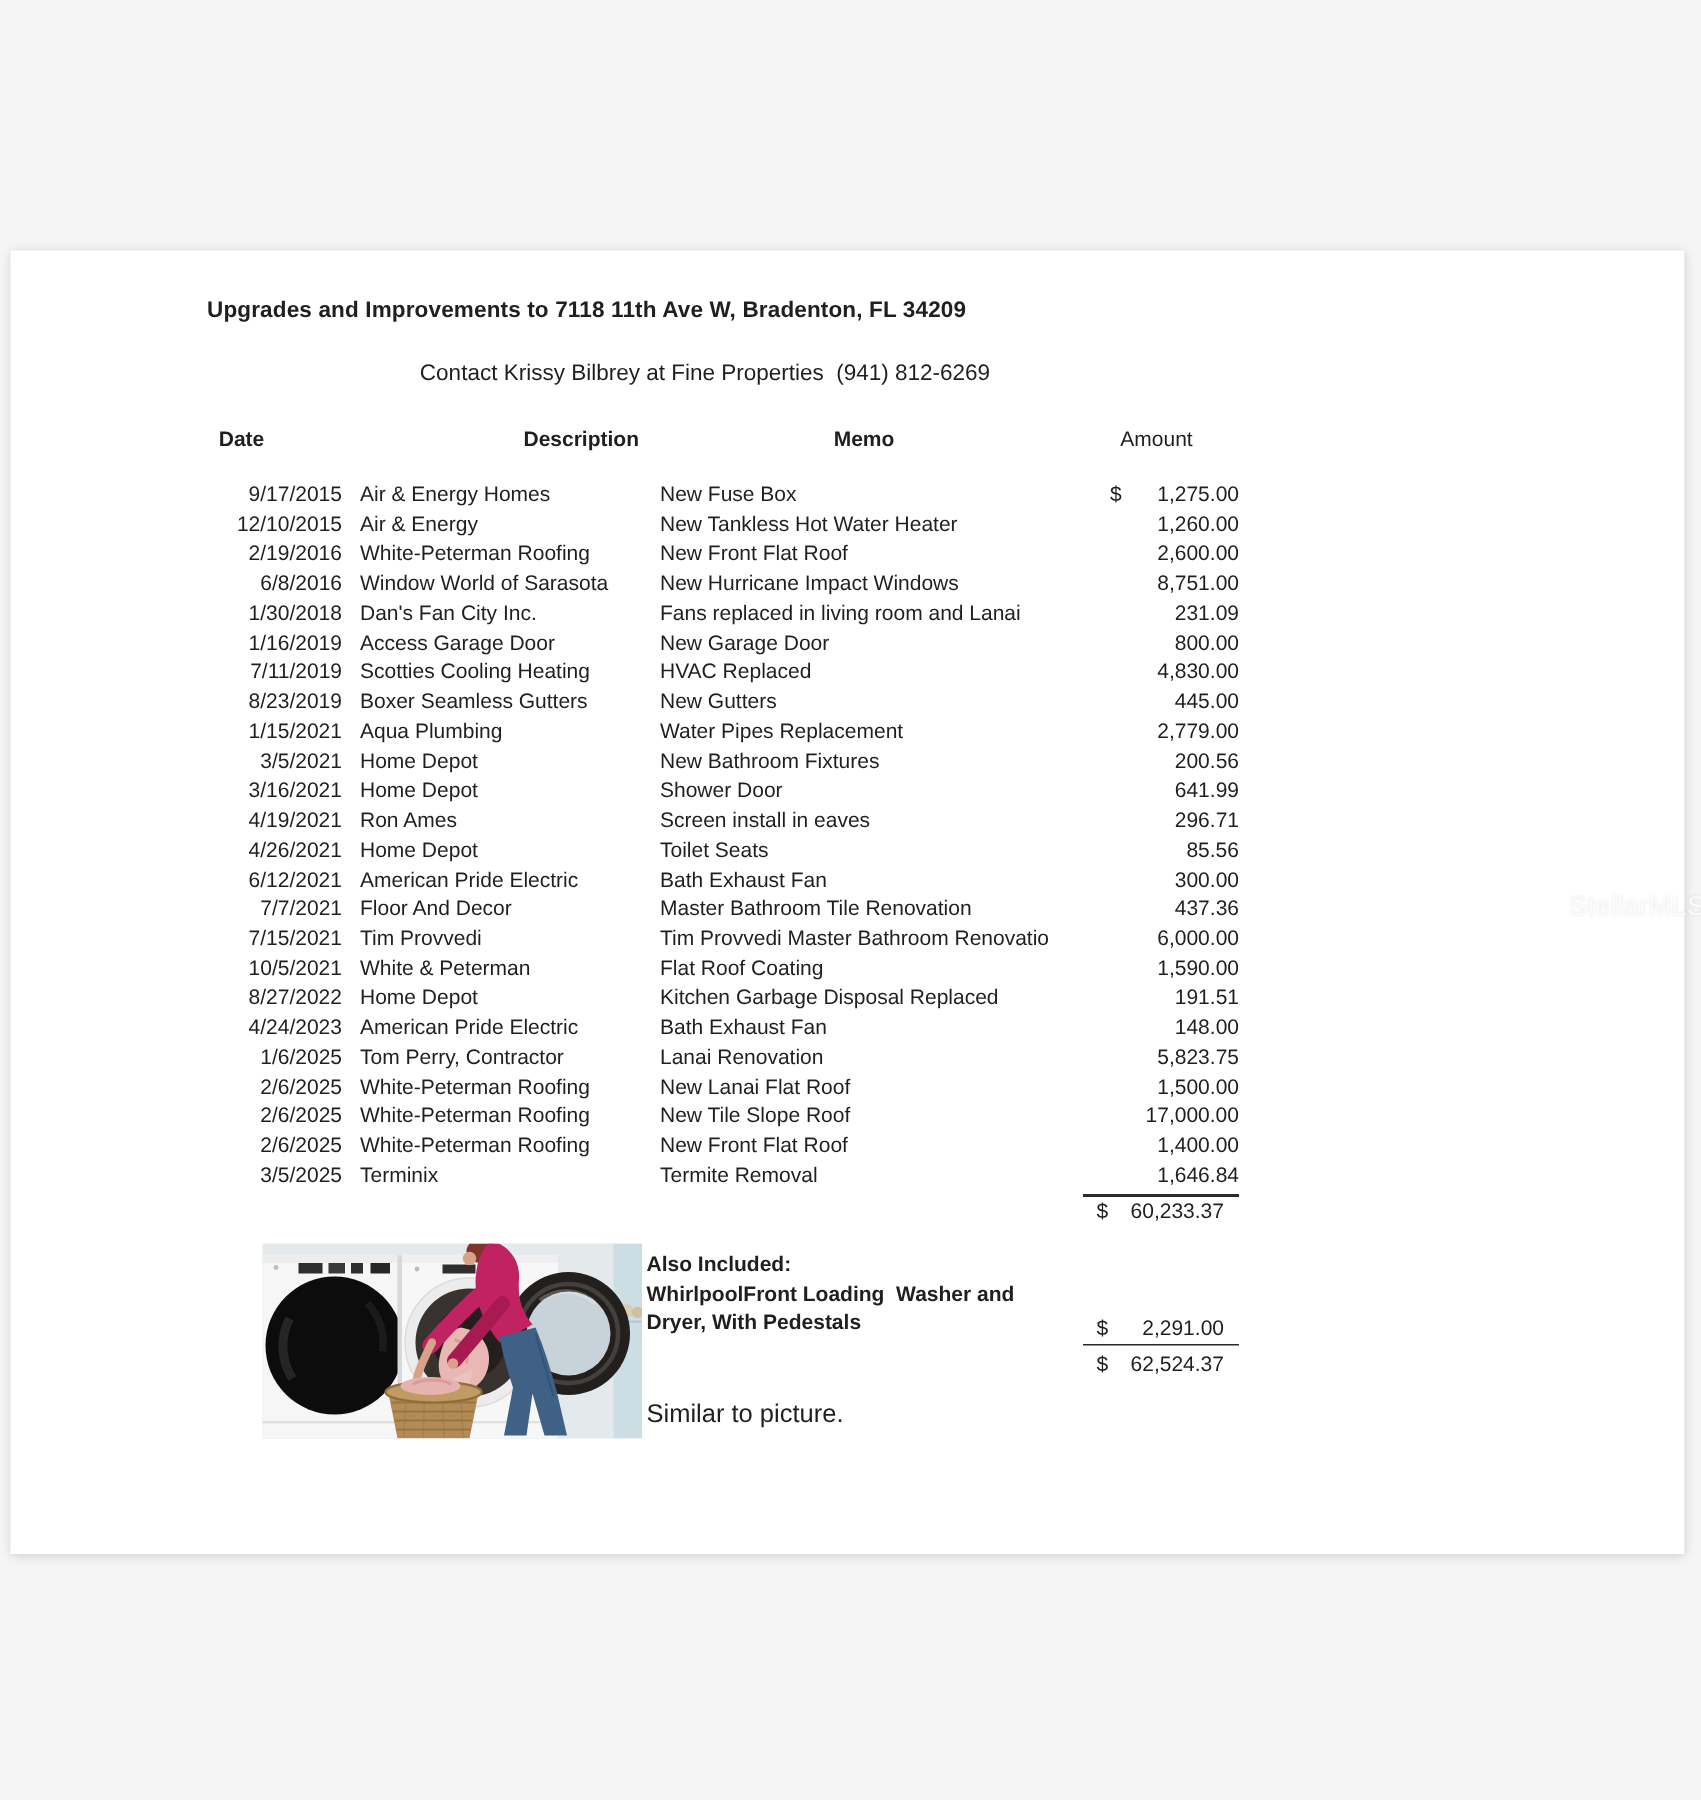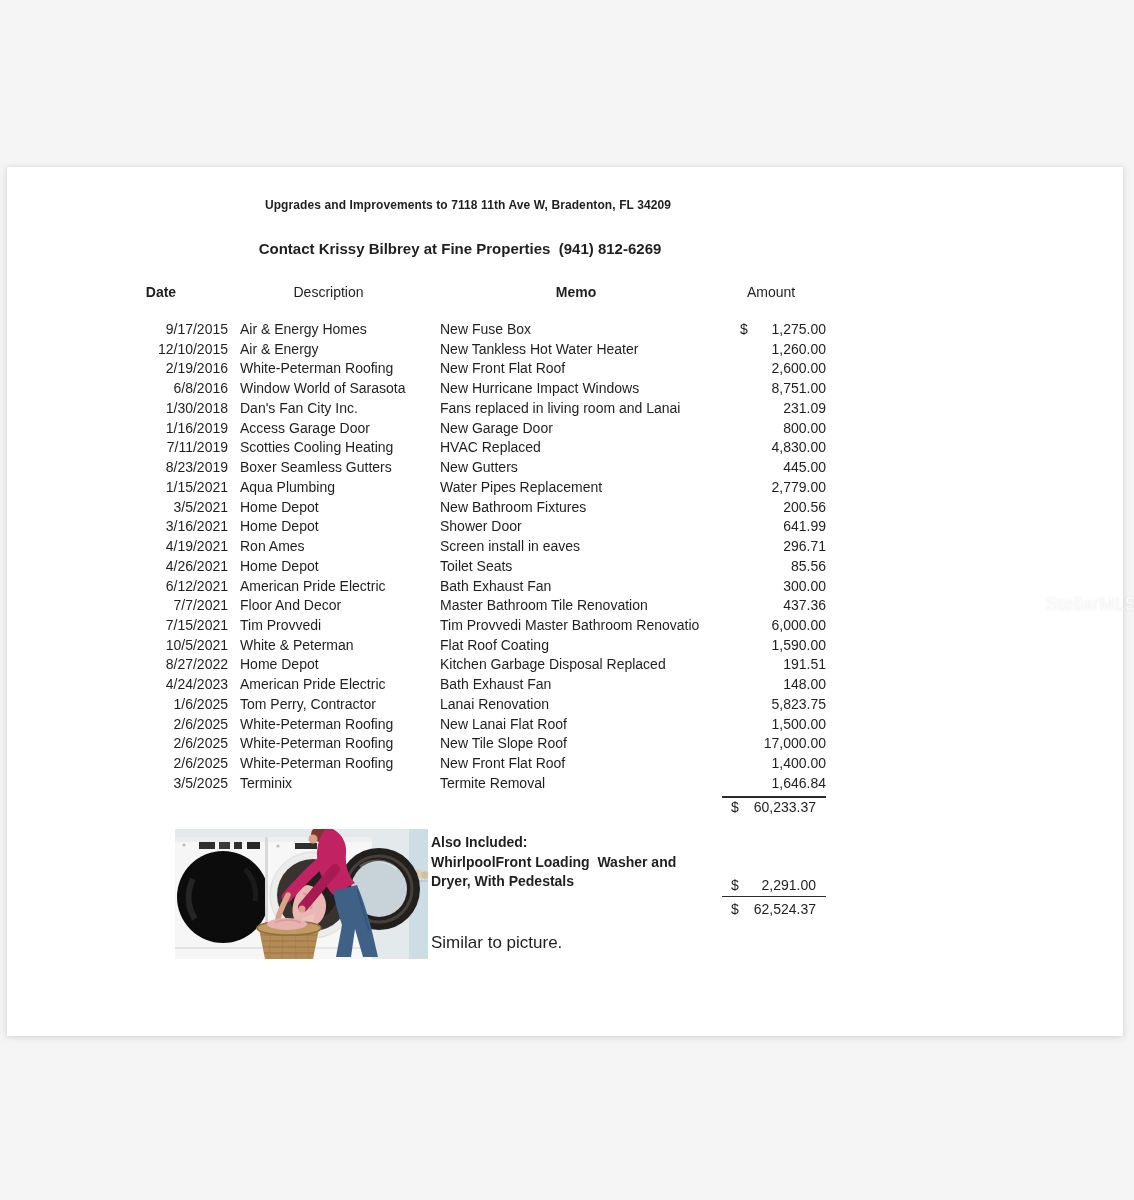--- a/index.html
+++ b/index.html
@@ -17,30 +17,30 @@
     position: absolute; left: 7px; top: 167px;
     width: 1116px; height: 869px;
     background: #ffffff;
     box-shadow: 0 1px 7px rgba(0,0,0,0.14), 0 0 2px rgba(0,0,0,0.07);
   }
 
   .pre { white-space: pre; }
 
   .doc-title {
     position: absolute; left: 131px; top: 31px; width: 660px;
-    text-align: center; font-weight: bold; font-size: 12px; letter-spacing: 0.1px;
+    font-weight: bold; font-size: 15px; letter-spacing: 0.1px;
   }
   .doc-subtitle {
-    position: absolute; left: 123px; top: 73px; width: 660px;
-    text-align: center; font-weight: bold; font-size: 15px;
+    position: absolute; left: 133px; top: 73px; width: 660px;
+    text-align: center; font-weight: normal; font-size: 15px;
   }
 
   .col-head { position: absolute; top: 117px; font-size: 14px; line-height: 17px; }
   .h-date  { left: 100px; width: 108px; text-align: center; font-weight: bold; }
-  .h-desc  { left: 224px; width: 195px; text-align: center; font-weight: normal; }
+  .h-desc  { left: 224px; width: 195px; text-align: right; font-weight: bold; }
   .h-memo  { left: 424px; width: 290px; text-align: center; font-weight: bold; }
   .h-amt   { left: 718px; width: 92px;  text-align: center; font-weight: normal; }
 
   .rows { position: absolute; left: 13px; top: 153px; width: 1116px; }
   .row { display: flex; height: 19.74px; line-height: 19.74px; font-size: 14px; }
   .c-date { width: 108px; margin-left: 100px; text-align: right; white-space: nowrap; }
   .c-desc { width: 184px; margin-left: 12px;  white-space: nowrap; }
   .c-memo { width: 287px; margin-left: 16px;  white-space: nowrap; }
   .c-cur  { width: 12px;  margin-left: 13px; }
   .c-amt  { width: 74px;  text-align: right;  white-space: nowrap; }

